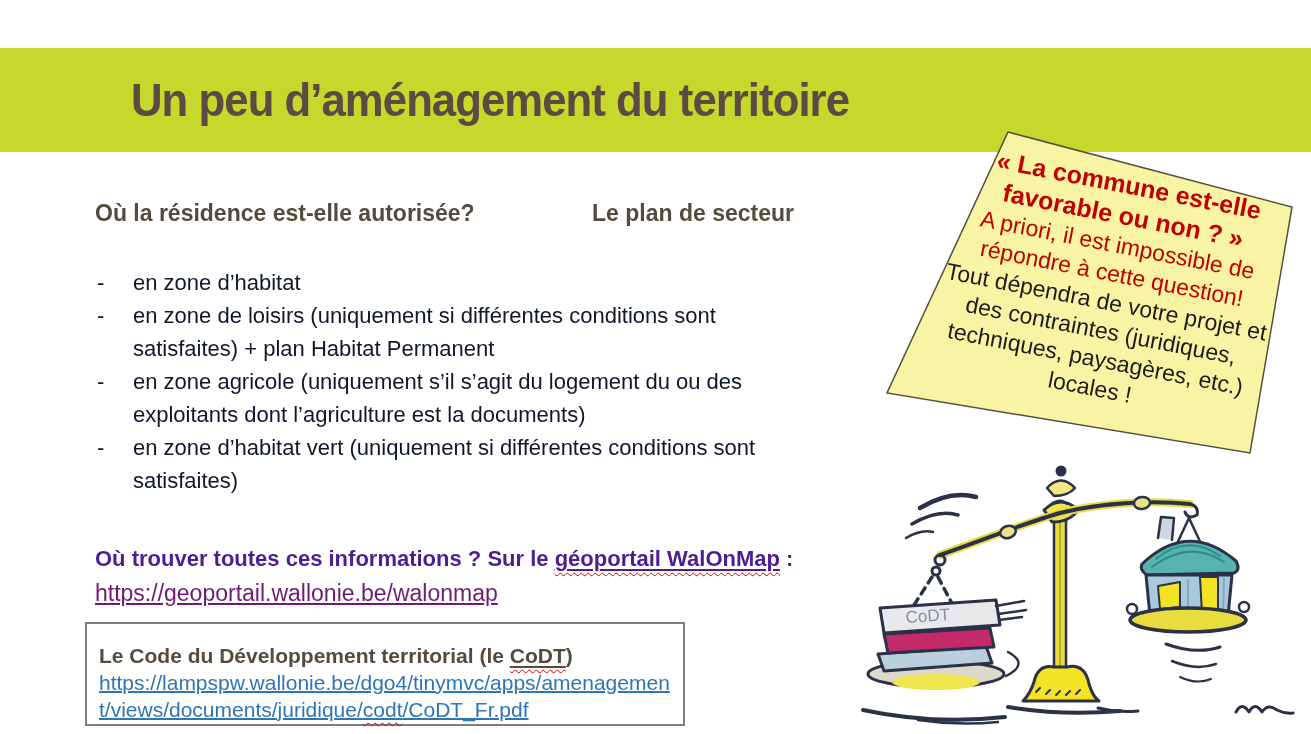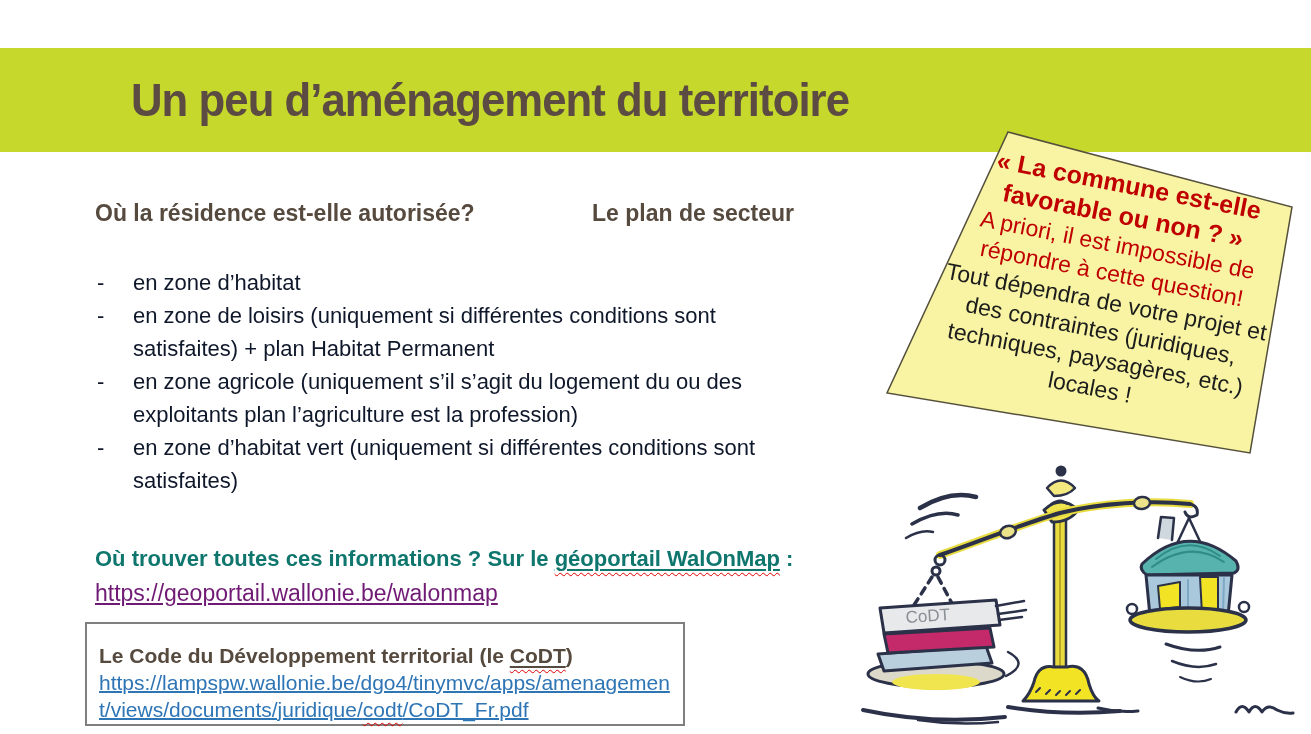--- a/index.html
+++ b/index.html
@@ -27,21 +27,21 @@
   .plan-heading{left:592px;}
   .bullets{
     position:absolute;left:95px;top:266px;width:690px;
     color:#0f172a;font-size:22px;line-height:33px;
     list-style:none;margin:0;padding:0;
   }
   .bullets li{position:relative;padding-left:38px;}
   .bullets li::before{content:"-";position:absolute;left:2px;top:0;}
   .info-line{
     position:absolute;left:95px;top:546px;font-size:22px;font-weight:bold;
-    color:#0f766e;white-space:nowrap;
+    color:#4c1d95;white-space:nowrap;
   }
   .spell{
     text-decoration-line:underline;text-decoration-style:wavy;
     text-decoration-color:#e00000;text-decoration-thickness:1px;
     text-underline-offset:6px;
   }
   .solid-u{text-decoration:underline;text-decoration-thickness:1.5px;text-underline-offset:3px;}
   .info-link{
     position:absolute;left:95px;top:580px;font-size:23px;color:#701a75;
     text-decoration:underline;white-space:nowrap;cursor:pointer;
@@ -78,21 +78,21 @@
 <div class="band">
   <div class="slide-title">Un peu d’aménagement du territoire</div>
 </div>
 
 <div class="q-heading">Où la résidence est-elle autorisée?</div>
 <div class="plan-heading">Le plan de secteur</div>
 
 <ul class="bullets">
   <li>en zone d’habitat</li>
   <li>en zone de loisirs (uniquement si différentes conditions sont satisfaites) + plan Habitat Permanent</li>
-  <li>en zone agricole (uniquement s’il s’agit du logement du ou des exploitants plan l’agriculture est la profession)</li>
+  <li>en zone agricole (uniquement s’il s’agit du logement du ou des exploitants dont l’agriculture est la documents)</li>
   <li>en zone d’habitat vert (uniquement si différentes conditions sont satisfaites)</li>
 </ul>
 
 <div class="info-line"><span>Où trouver toutes ces informations ? Sur le </span><span class="spell"><span class="solid-u">géoportail WalOnMap</span></span><span> :</span></div>
 
 <a class="info-link">https://geoportail.wallonie.be/walonmap</a>
 
 <div class="codt-box">
   <div class="box-heading"><span>Le Code du Développement territorial (le </span><span class="spell"><span class="solid-u">CoDT</span></span><span>)</span></div>
   <a class="box-link-line">https://lampspw.wallonie.be/dgo4/tinymvc/apps/amenagemen</a>

